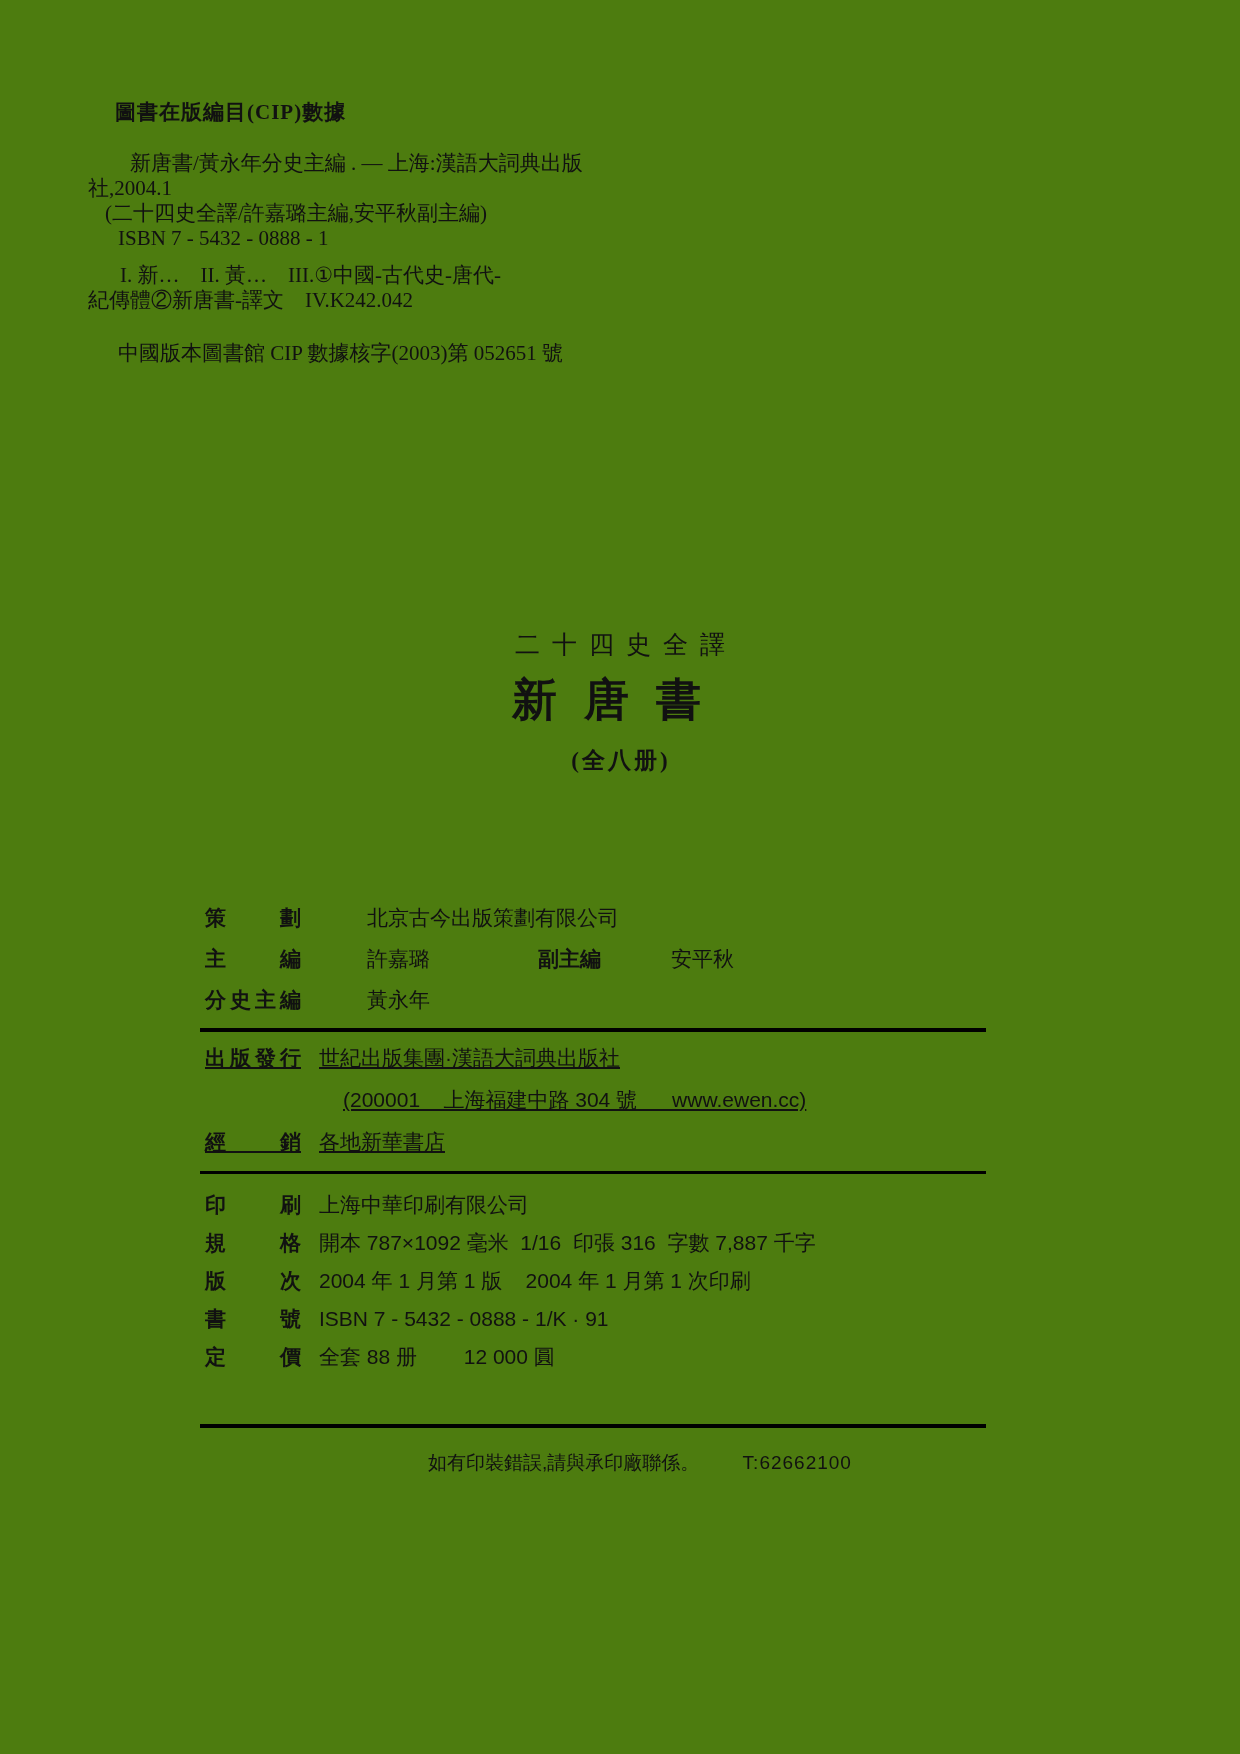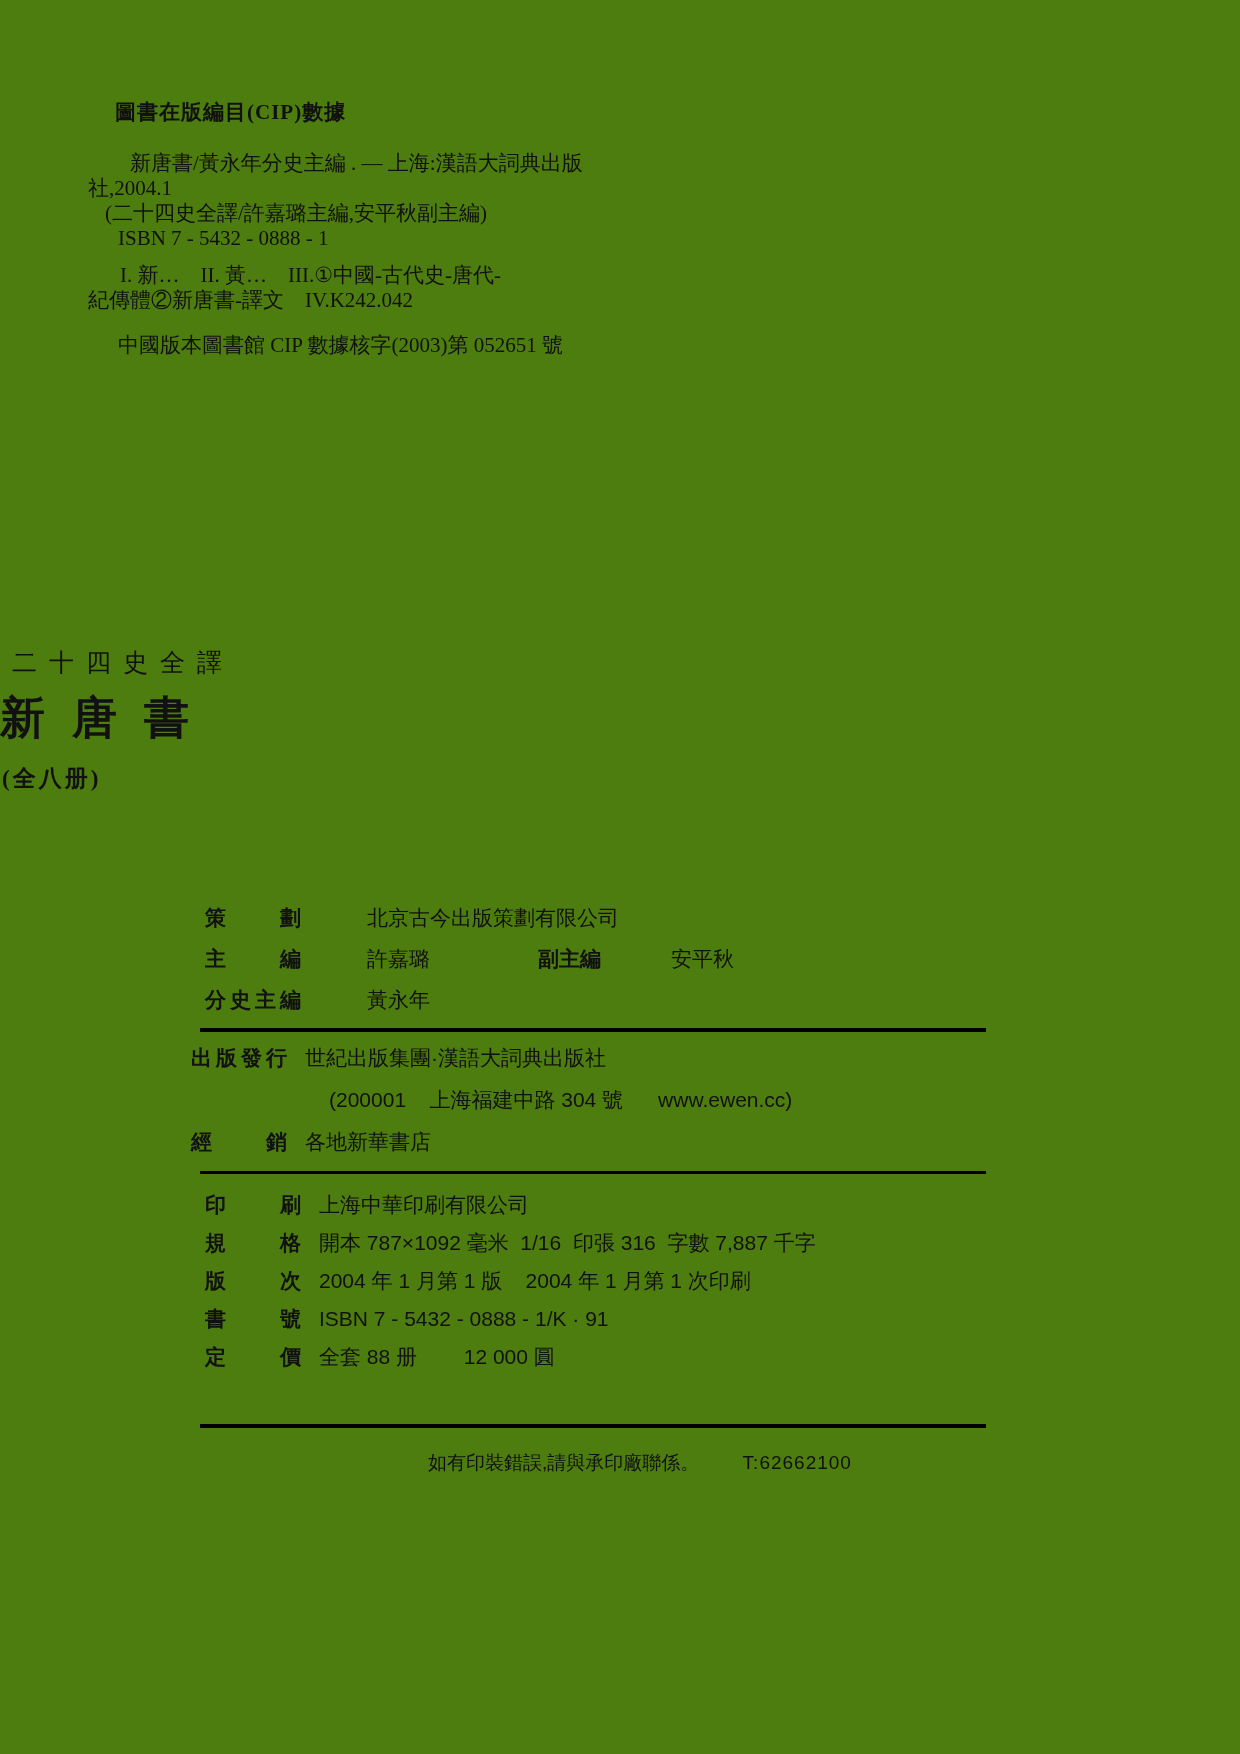--- a/index.html
+++ b/index.html
@@ -20,43 +20,43 @@
     position: absolute; left: 88px; top: 100px; width: 600px;
     font-size: 21px; line-height: 25px;
   }
   .cip-header { margin-left: 27px; font-weight: bold; margin-bottom: 26px; letter-spacing: 1px; }
   .cip-line { white-space: pre-wrap; }
   .ind-42 { margin-left: 42px; }
   .ind-30 { margin-left: 30px; }
   .ind-32 { margin-left: 32px; }
   .ind-17 { margin-left: 17px; }
   .gap-12 { margin-top: 12px; }
-  .gap-20 { margin-top: 20px; }
+  .gap-20 { margin-top: 28px; }
 
   
-  .title-block { position: absolute; left: 0; top: 628px; width: 1240px; text-align: left; margin-top: 18px; }
+  .title-block { position: absolute; left: 0; top: 628px; width: 1240px; text-align: center; }
   .series-title { font-size: 25px; letter-spacing: 12px; padding-left: 12px; }
   .main-title   { font-size: 45px; font-weight: bold; letter-spacing: 27px; margin-top: 9px; }
   .volumes      { font-size: 23px; letter-spacing: 3px; padding-left: 2px; margin-top: 15px; font-weight: bold; }
 
   
   .row { display: flex; align-items: baseline; font-size: 21px; line-height: 26px; }
   .lbl {
     flex: none; width: 96px;
     font-weight: bold;
     text-align: justify; text-align-last: justify;
   }
   .val { margin-left: 18px; white-space: pre-wrap; }
   .val-deputy { font-weight: bold; margin-left: 60px; }
   .val-deputy-name { margin-left: 22px; }
 
   .editorial  { position: absolute; left: 205px; top: 905px; width: 790px; }
   .editorial .row { margin-bottom: 15px; gap: 48px; }
 
-  .publishing { position: absolute; left: 191px; top: 1045px; width: 790px; }
+  .publishing { position: absolute; left: 205px; top: 1045px; width: 790px; text-decoration: underline; }
   .publishing .row { margin-bottom: 16px; }
   .val-address { margin-left: 42px; }
 
   .printing { position: absolute; left: 205px; top: 1192px; width: 790px; }
   .printing .row { margin-bottom: 12px; }
   .val-price2 { margin-left: 6px; }
 
   .rule { position: absolute; left: 200px; width: 786px; background: #000; }
   .rule-1 { top: 1028px; height: 4px; }
   .rule-2 { top: 1171px; height: 3px; }

